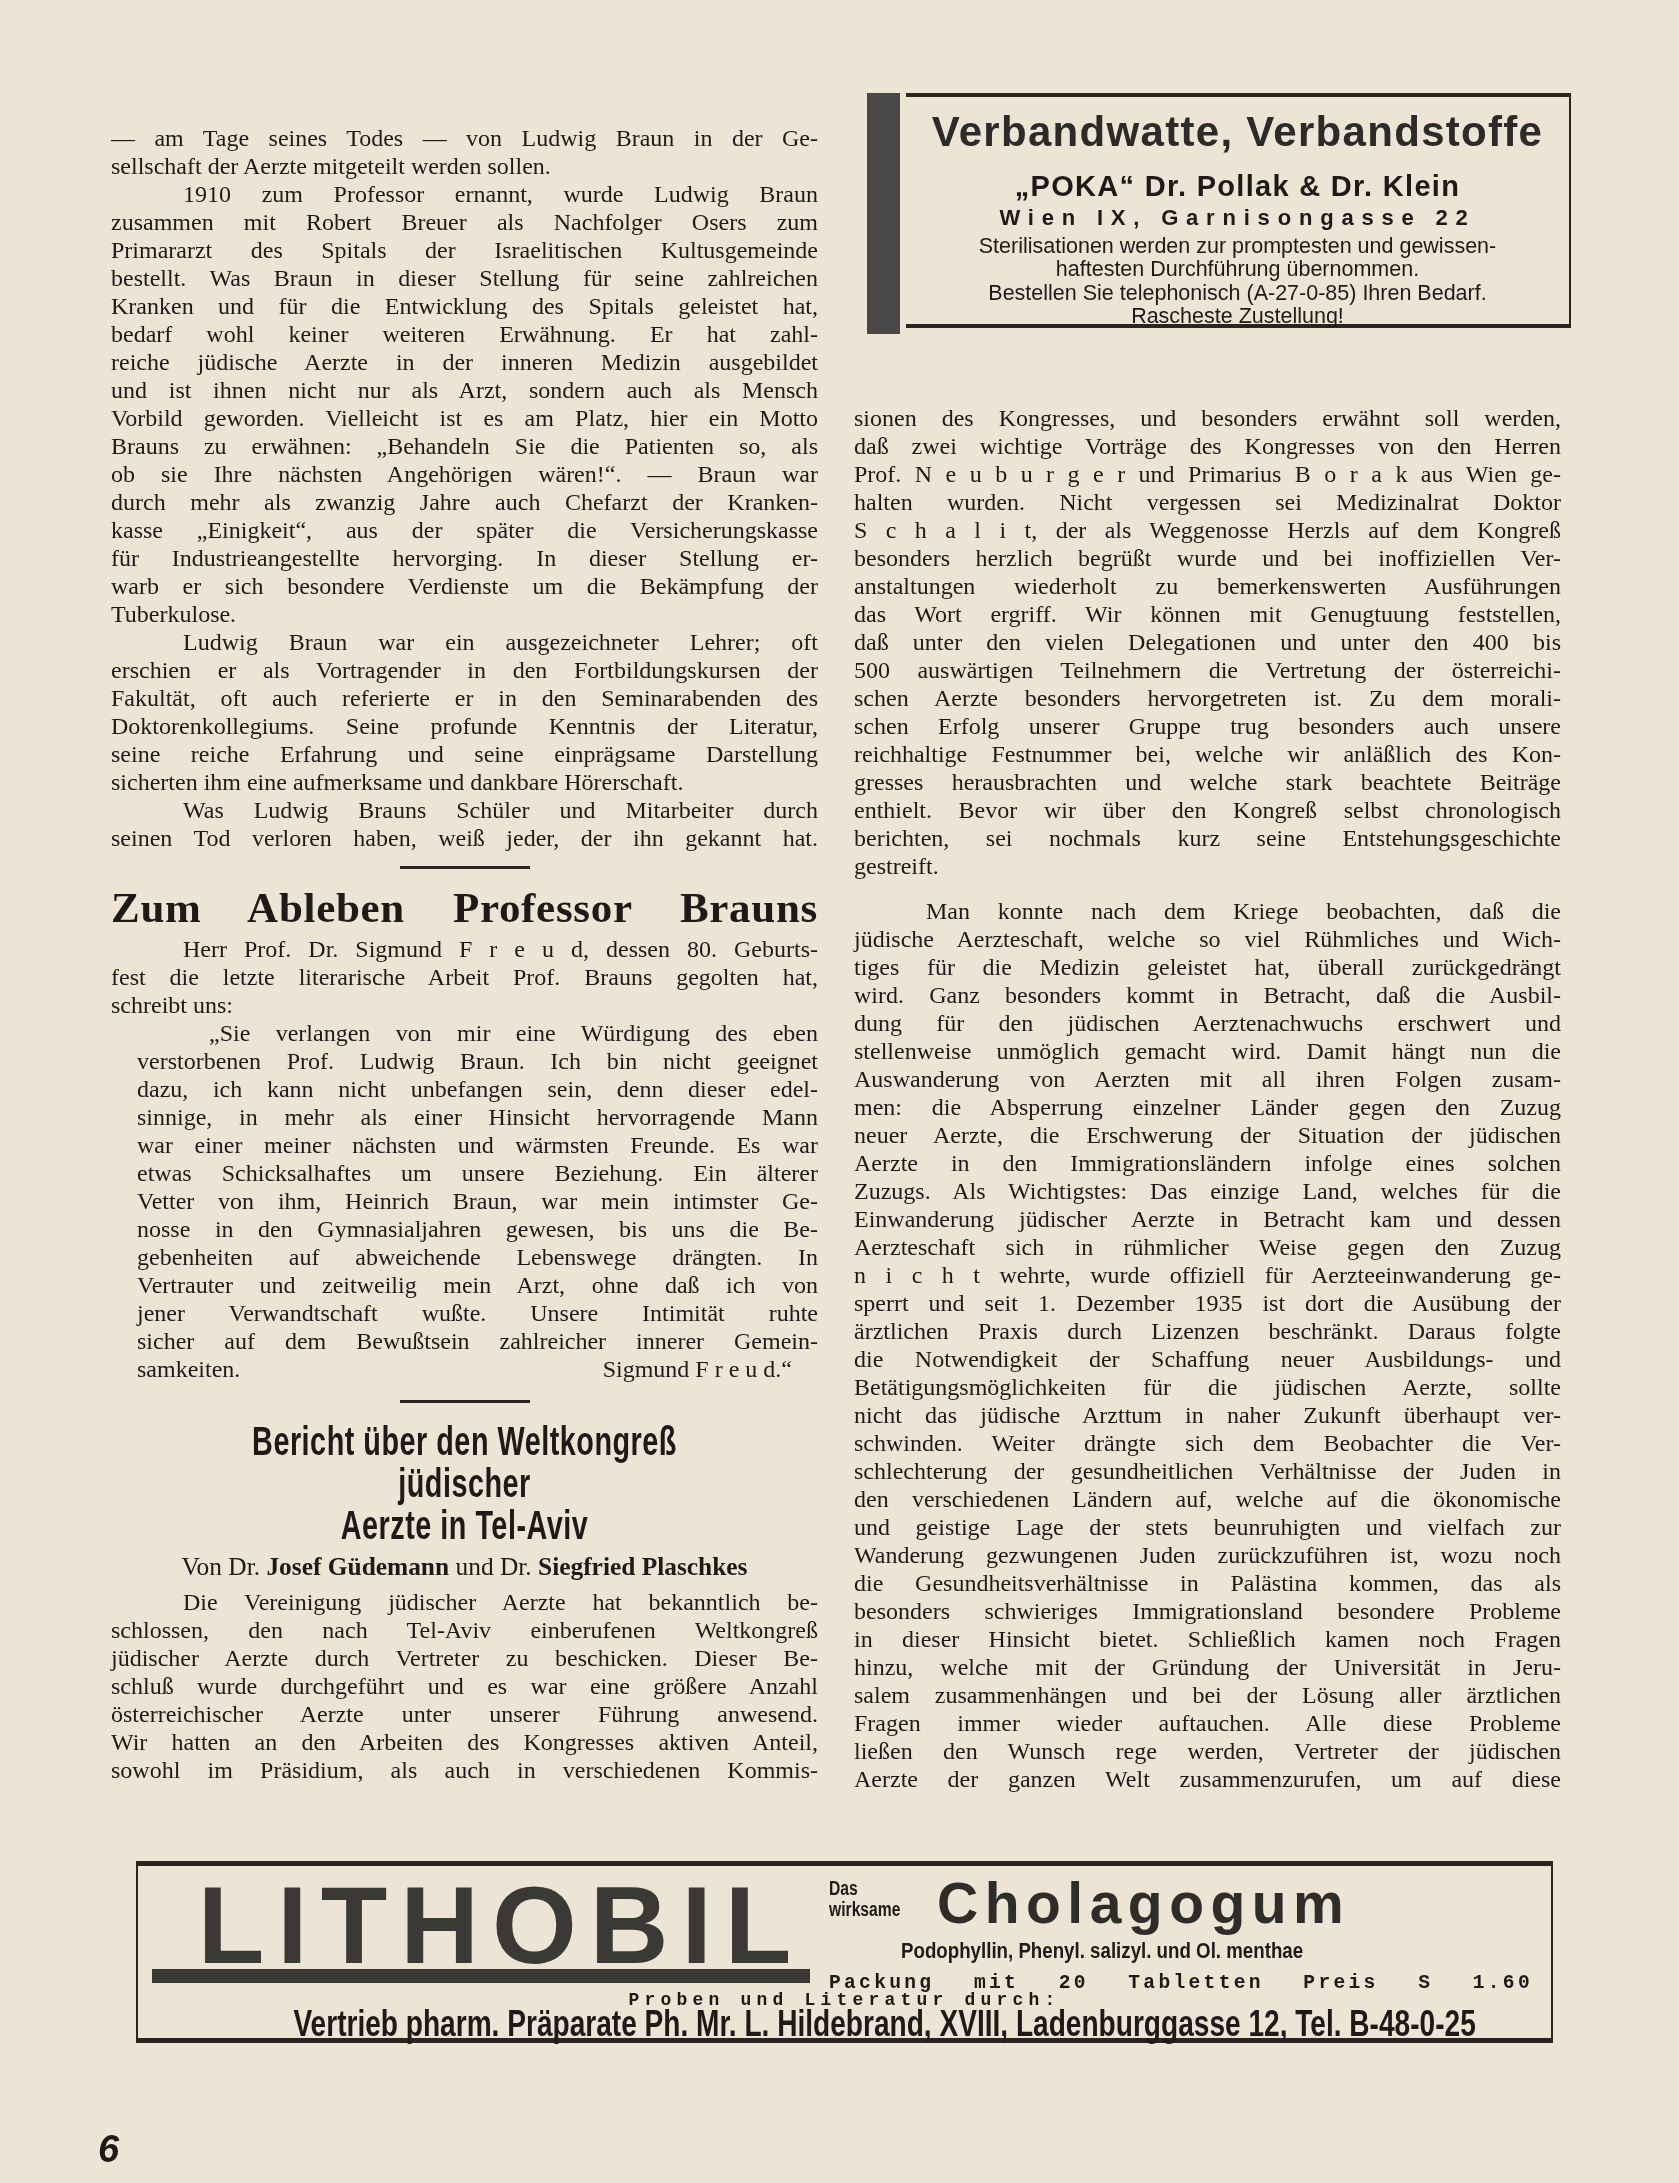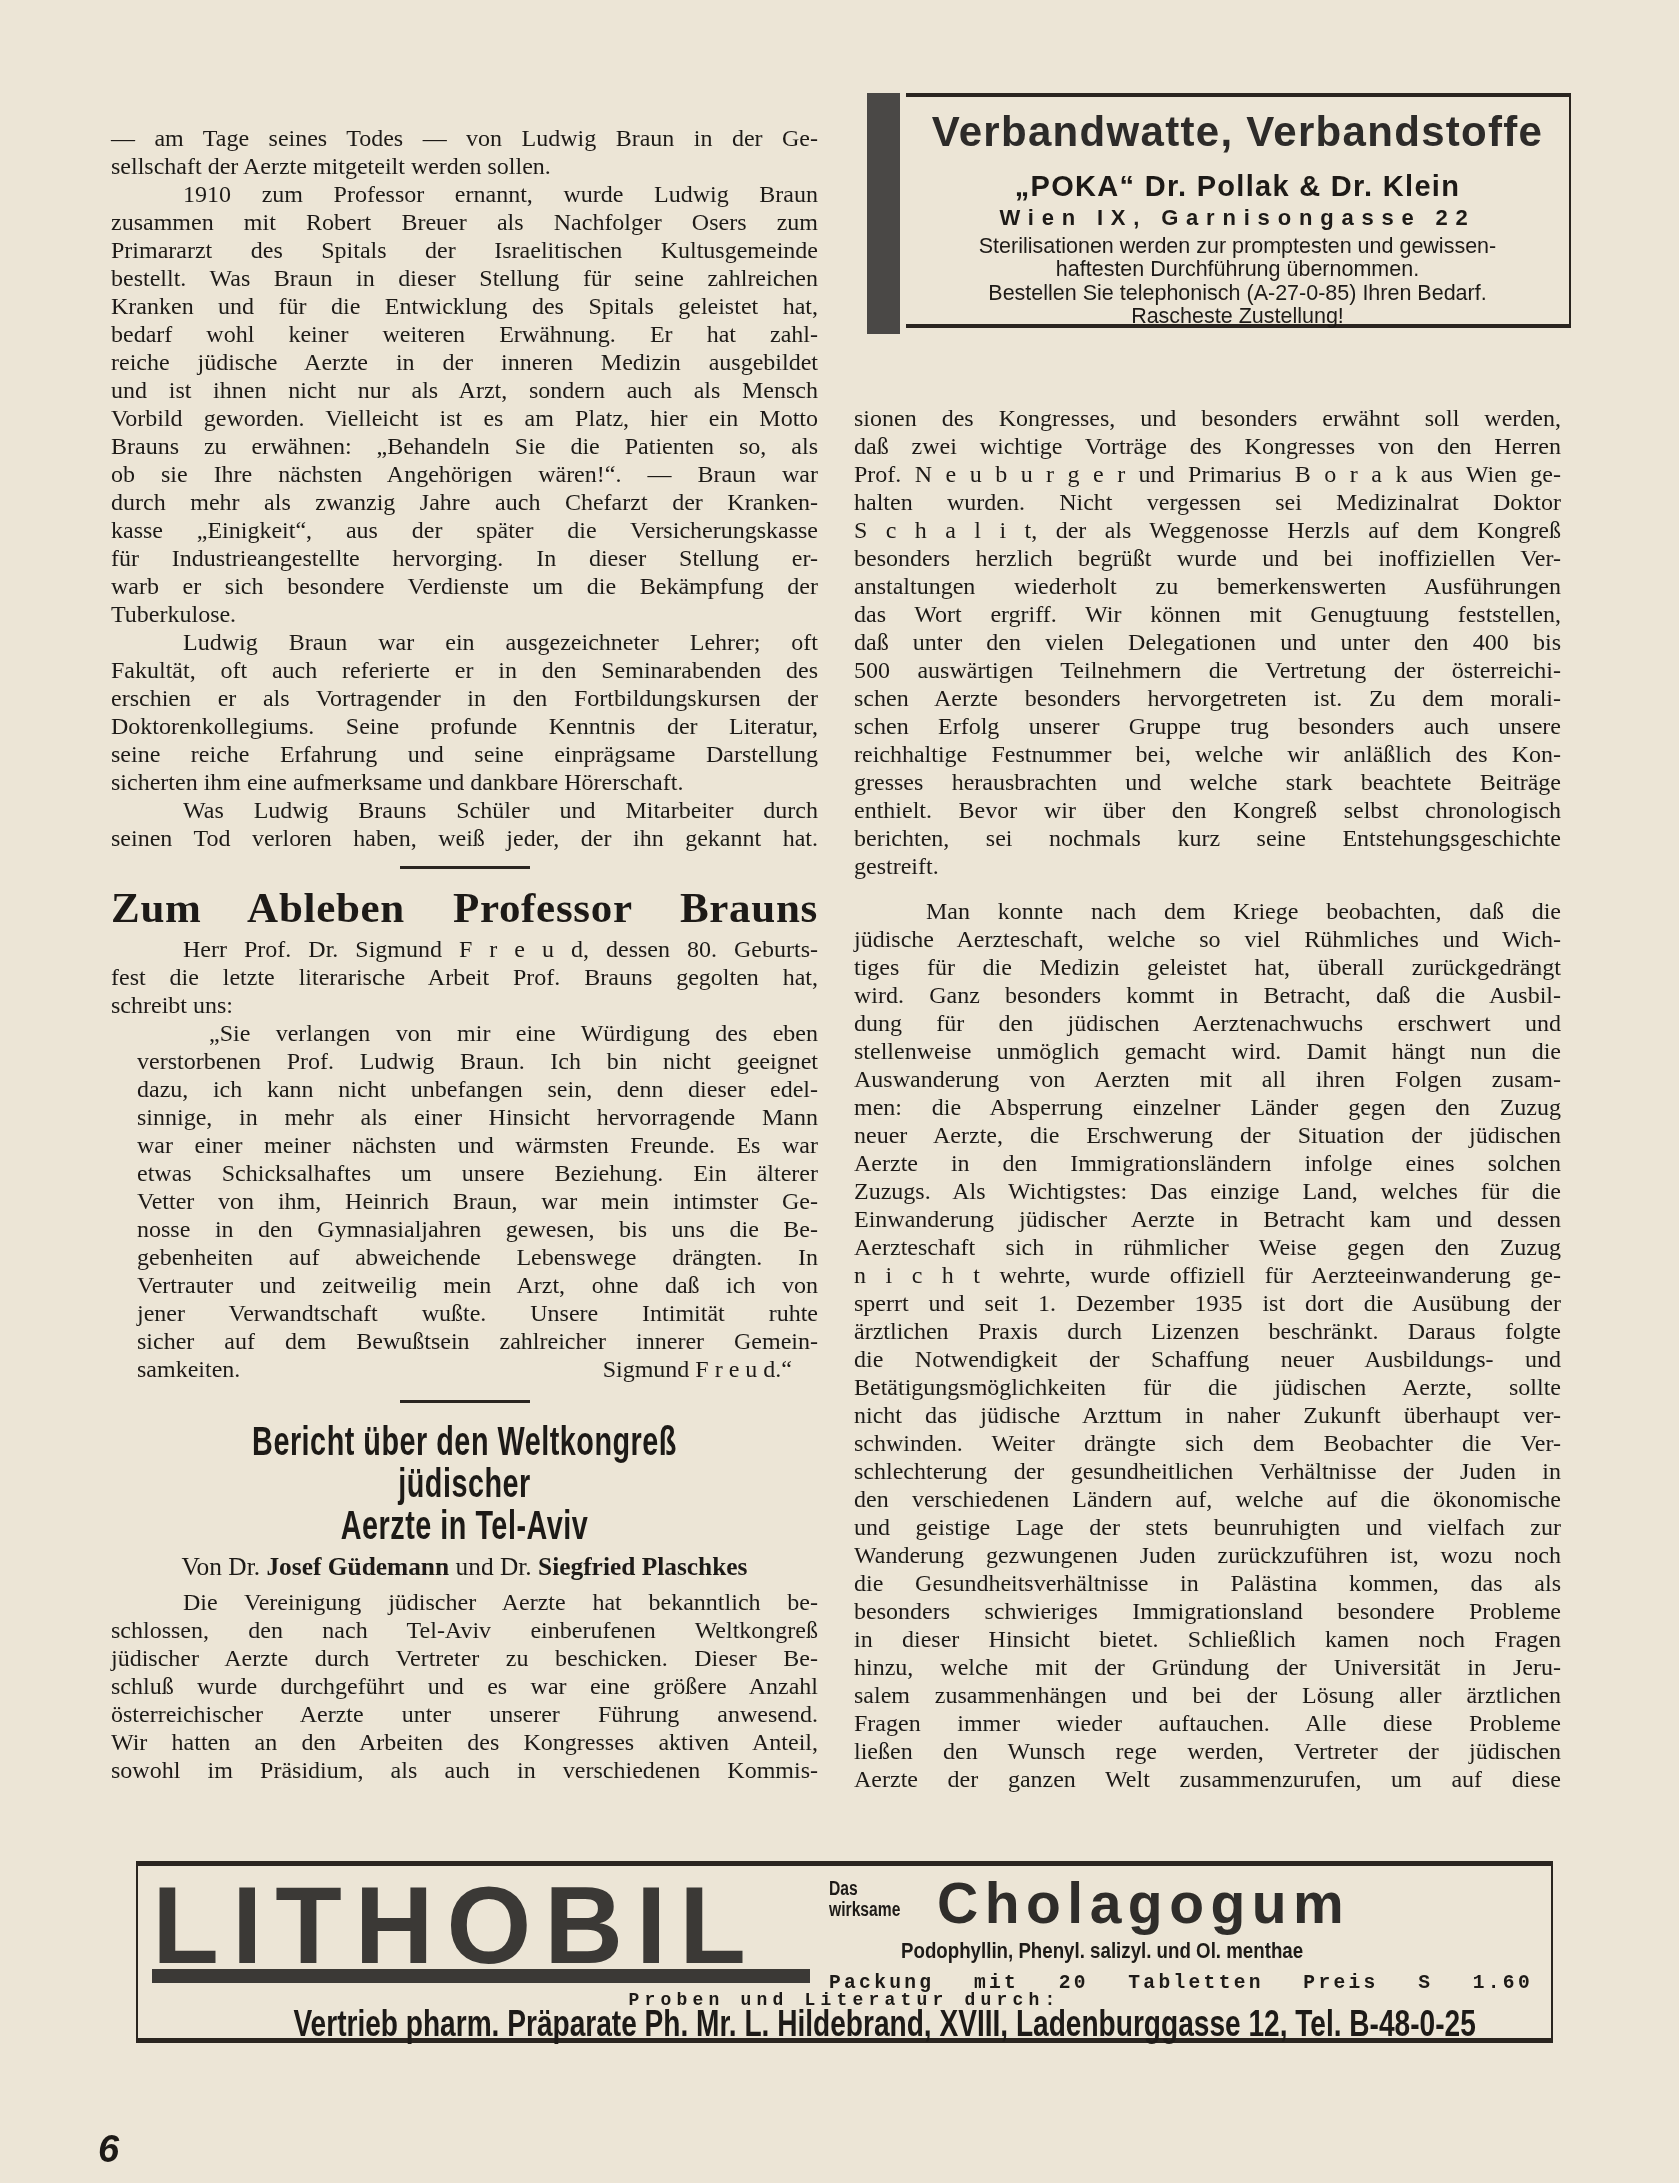--- a/index.html
+++ b/index.html
@@ -45,21 +45,21 @@
   .ad1 .bar { position: absolute; left: 0; top: 0; width: 33px; height: 241px; background: #4a4846; }
   .ad1 .box { position: absolute; left: 39px; top: 0; right: 0; height: 235px; border-top: 4.6px solid #2a2520; border-bottom: 4.6px solid #2a2520; border-right: 2px solid #2a2520; box-sizing: border-box; text-align: center; }
   .ad1 .t1 { font-family: "Liberation Sans", sans-serif; font-weight: bold; font-size: 42px; line-height: 52px; margin-top: 9px; letter-spacing: 1.3px; color: #2d2b29; }
   .ad1 .t2 { font-family: "Liberation Sans", sans-serif; font-weight: bold; font-size: 29px; line-height: 33px; margin-top: 11.7px; letter-spacing: 1.3px; }
   .ad1 .t3 { font-family: "Liberation Sans", sans-serif; font-weight: bold; font-size: 22px; line-height: 29px; letter-spacing: 7.8px; }
   .ad1 .t4 { font-family: Liberation Sans, sans-serif; font-size: 21.5px; line-height: 23.5px; margin-top: 3px; padding: 0 19.6px; }
   .ad1 .t4 span { display: block; }
 
   
   .ad2 { position: absolute; left: 136px; top: 1861px; width: 1417px; height: 182px; border: 2.6px solid #2a2520; border-top-width: 5.9px; border-bottom-width: 5.9px; box-sizing: border-box; }
-  .ad2 .logo { position: absolute; left: 14.3px; top: 10.4px; width: 652px; font-family: "Liberation Sans", sans-serif; font-weight: bold; font-size: 109px; line-height: 98px; letter-spacing: 13px; color: #3b3936; }
+  .ad2 .logo { position: absolute; left: 14.3px; top: 10.4px; width: 652px; font-family: "Liberation Sans", sans-serif; font-weight: bold; font-size: 109px; line-height: 98px; letter-spacing: 13px; color: #3b3936; text-align: right; }
   .ad2 .logo-bar { position: absolute; left: 14.3px; top: 103px; width: 658px; height: 14.3px; background: #3b3936; }
   .ad2 .right { position: absolute; left: 691px; top: 6.5px; width: 710px; }
   .ad2 .das { position: absolute; left: 0; top: 5.2px; font-family: "Liberation Sans", sans-serif; font-weight: bold; font-size: 19.6px; line-height: 21px; transform: scaleX(0.8); transform-origin: left; }
   .ad2 .chola { position: absolute; left: 108px; top: 0; font-family: "Liberation Sans", sans-serif; font-weight: bold; font-size: 57px; line-height: 60px; letter-spacing: 6.5px; color: #2f2d2a; }
   .ad2 .ingr { position: absolute; left: 72px; top: 65px; font-family: "Liberation Sans", sans-serif; font-weight: bold; font-size: 22px; transform: scaleX(0.85); transform-origin: left; }
   .ad2 .pack { position: absolute; left: 0; top: 99px; width: 704px; font-family: "Liberation Mono", monospace; font-weight: bold; font-size: 19.6px; display: flex; justify-content: space-between; letter-spacing: 3.3px; }
   .ad2 .proben { position: absolute; left: 0; right: 0; top: 124px; text-align: center; font-family: "Liberation Mono", monospace; font-weight: bold; font-size: 18px; letter-spacing: 5.2px; }
   .ad2 .vertrieb { position: absolute; left: 0; right: 0; top: 138px; text-align: center; font-family: "Liberation Sans", sans-serif; font-weight: bold; font-size: 36px; line-height: 39px; transform: scaleX(0.78); transform-origin: center; white-space: nowrap; }
 
   .pagenum { position: absolute; left: 98px; top: 2128px; font-family: "Liberation Sans", sans-serif; font-style: italic; font-weight: bold; font-size: 38px; }
@@ -85,22 +85,22 @@
       <span class="line">Brauns zu erwähnen: „Behandeln Sie die Patienten so, als</span>
       <span class="line">ob sie Ihre nächsten Angehörigen wären!“. — Braun war</span>
       <span class="line">durch mehr als zwanzig Jahre auch Chefarzt der Kranken-</span>
       <span class="line">kasse „Einigkeit“, aus der später die Versicherungskasse</span>
       <span class="line">für Industrieangestellte hervorging. In dieser Stellung er-</span>
       <span class="line">warb er sich besondere Verdienste um die Bekämpfung der</span>
       <span class="line last">Tuberkulose.</span>
     </div>
   <div id="p2">
       <span class="line indent">Ludwig Braun war ein ausgezeichneter Lehrer; oft</span>
+      <span class="line">erschien er als Vortragender in den Fortbildungskursen der</span>
       <span class="line">Fakultät, oft auch referierte er in den Seminarabenden des</span>
-      <span class="line">erschien er als Vortragender in den Fortbildungskursen der</span>
       <span class="line">Doktorenkollegiums. Seine profunde Kenntnis der Literatur,</span>
       <span class="line">seine reiche Erfahrung und seine einprägsame Darstellung</span>
       <span class="line last">sicherten ihm eine aufmerksame und dankbare Hörerschaft.</span>
     </div>
   <div id="p3">
       <span class="line indent">Was Ludwig Brauns Schüler und Mitarbeiter durch</span>
       <span class="line">seinen Tod verloren haben, weiß jeder, der ihn gekannt hat.</span>
     </div>
 
   <div class="rule"></div>

